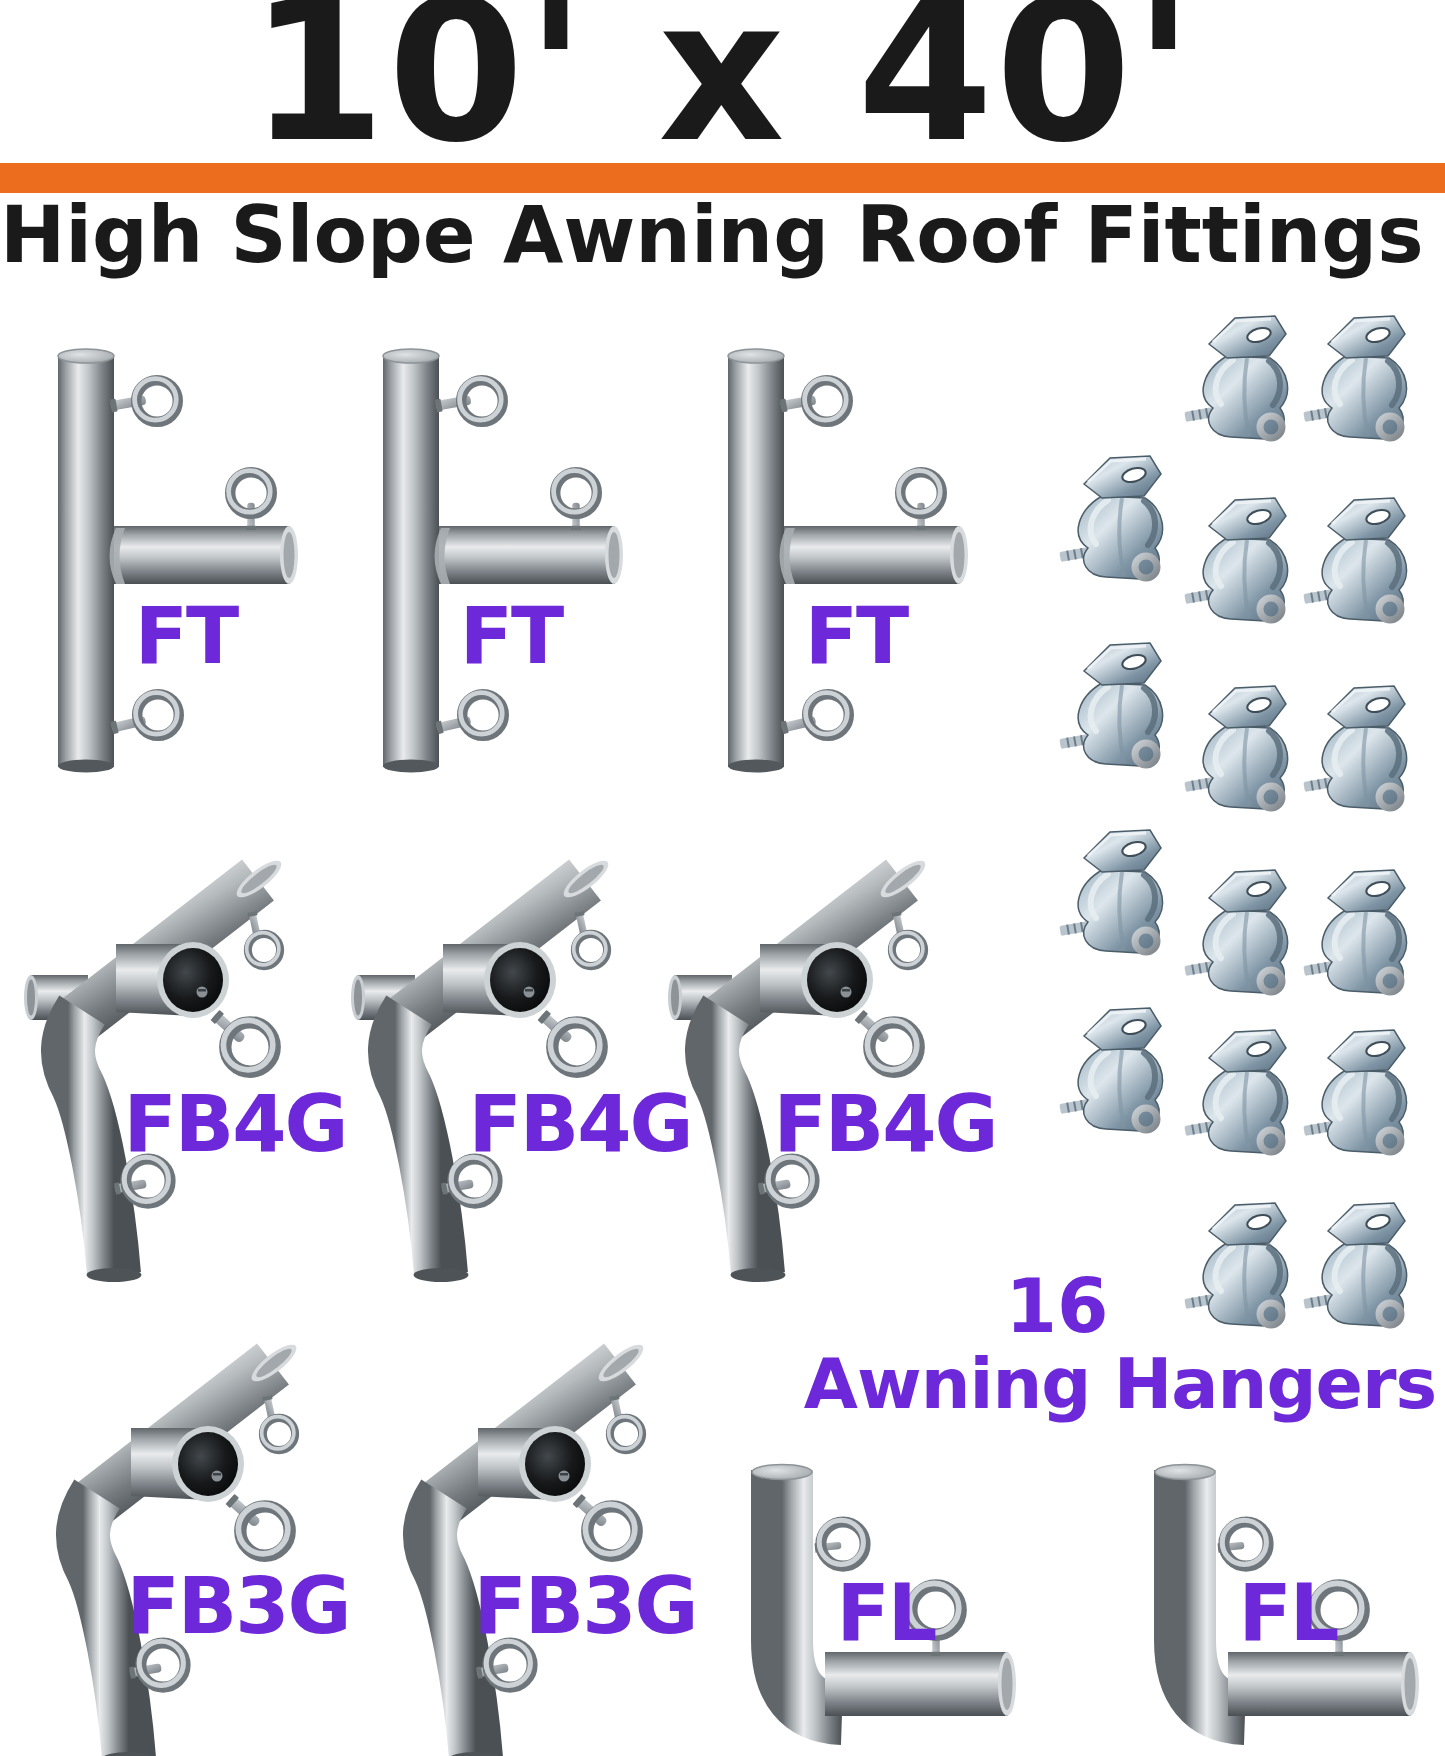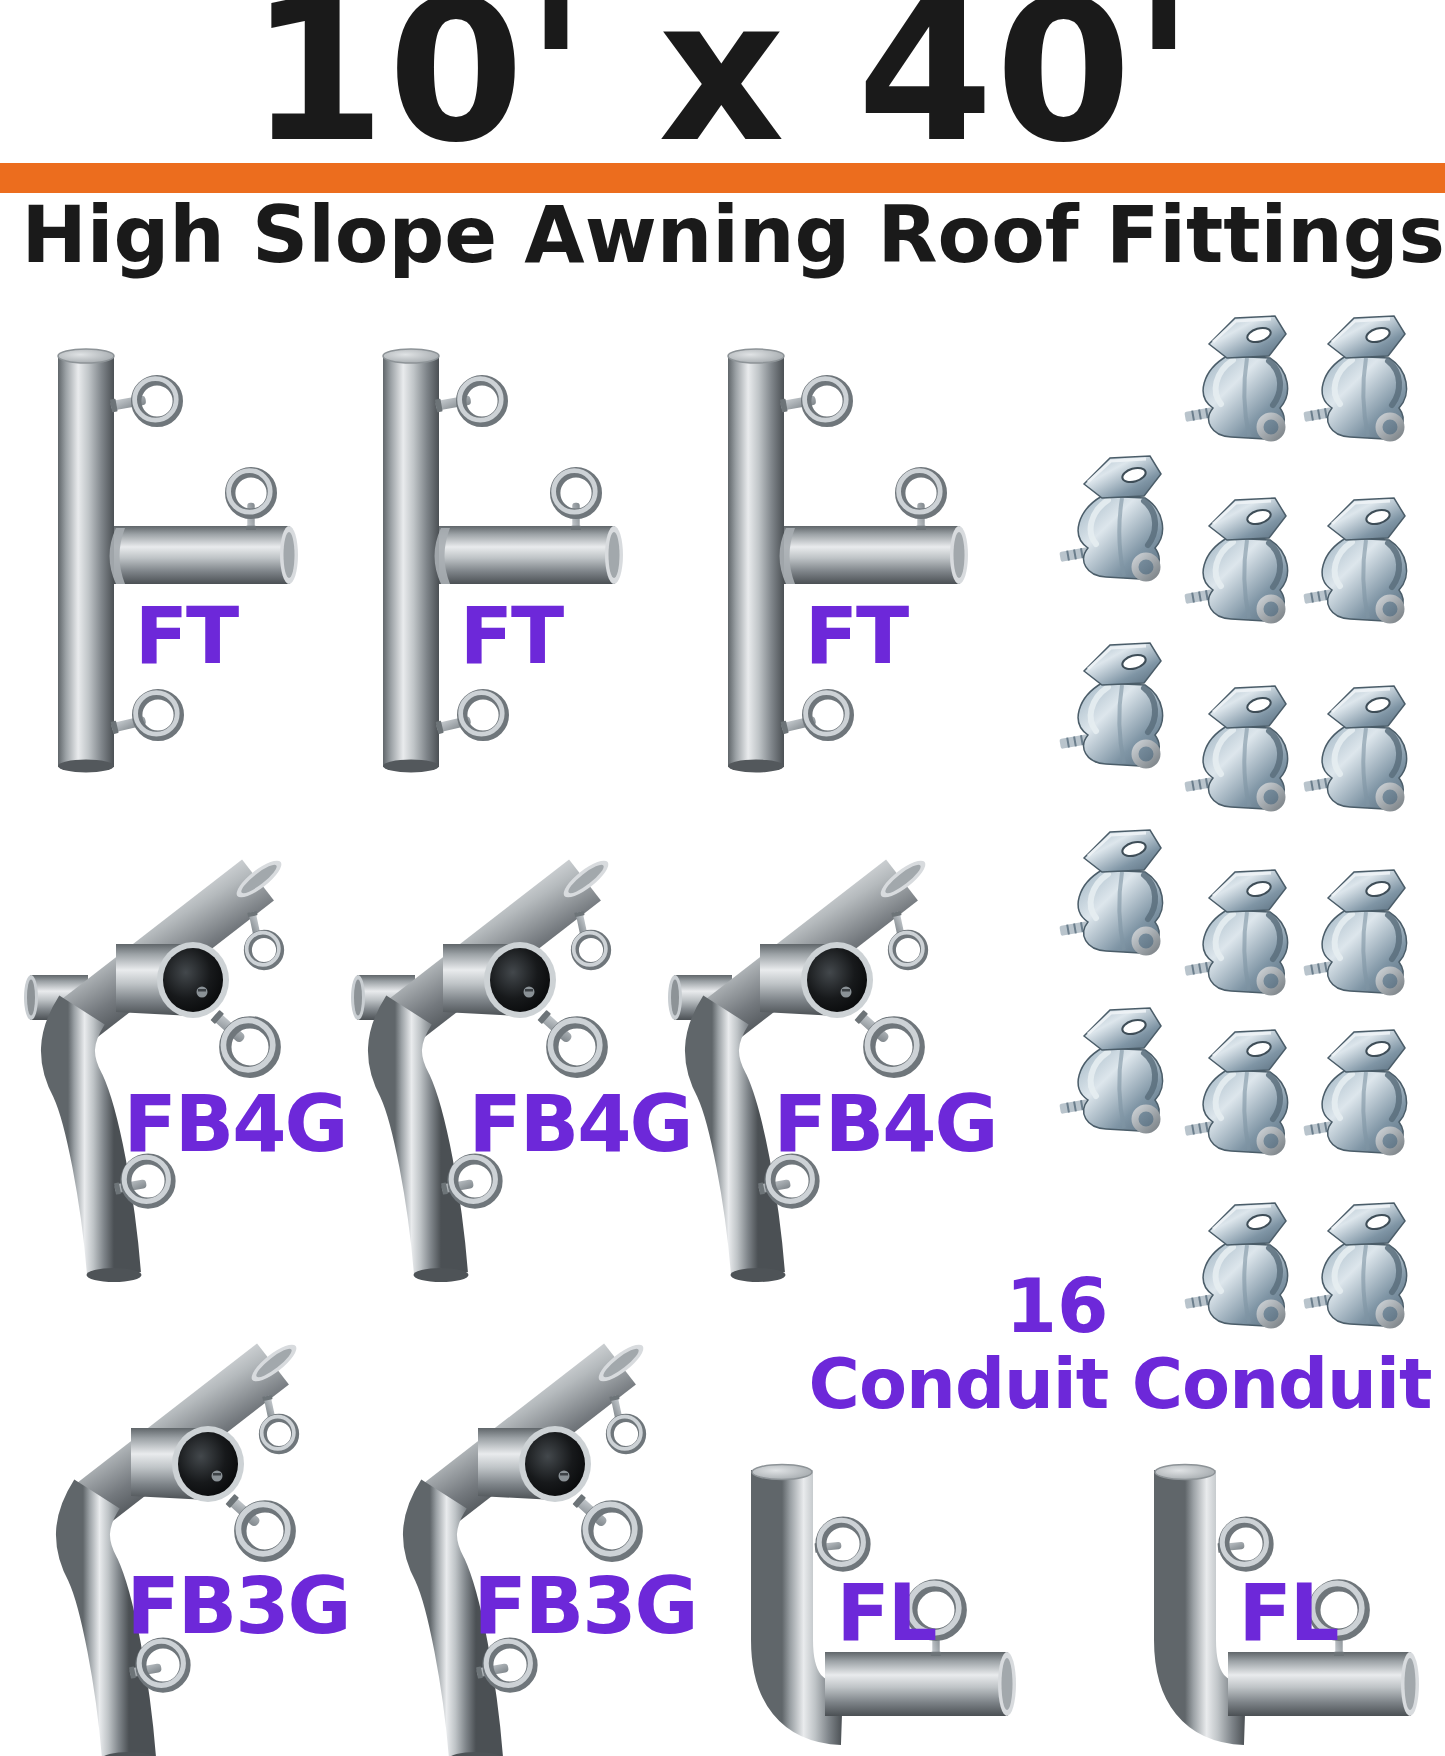--- a/index.html
+++ b/index.html
@@ -8,21 +8,21 @@
     font-family:"DejaVu Sans","Liberation Sans",sans-serif;color:#1a1a1a;
   }
   .size-title{
     position:absolute;left:0;right:0;top:-27px;text-align:center;
     font-size:196px;font-weight:bold;line-height:1;letter-spacing:2px;white-space:nowrap;
   }
   .orange-bar{
     position:absolute;left:0;top:163px;width:100%;height:30px;background:#ec6d1e;
   }
   .subtitle{
-    position:absolute;left:0;right:0;top:196px;text-align:right;
+    position:absolute;left:0;right:0;top:196px;text-align:left;
     font-size:78px;font-weight:bold;line-height:1;letter-spacing:0px;white-space:nowrap;
   }
   .art{position:absolute;left:0;top:0;width:1445px;height:1756px;}
   .plabel{
     position:absolute;transform:translate(-50%,-50%);
     font-weight:bold;color:#6d28d9;white-space:nowrap;line-height:1;
   }
   .code-label{font-size:78px;letter-spacing:-2px;}
   .count-label{font-size:74px;letter-spacing:0;}
   .hangers-label{font-size:70px;letter-spacing:-1px;}
@@ -204,15 +204,15 @@
   <div class="plabel code-label" style="left:580px;top:1124px;">FB4G</div>
   <div class="plabel code-label" style="left:885px;top:1124px;">FB4G</div>
 
   <div class="plabel code-label" style="left:238px;top:1606px;">FB3G</div>
   <div class="plabel code-label" style="left:585px;top:1606px;">FB3G</div>
 
   <div class="plabel code-label" style="left:886px;top:1613px;">FL</div>
   <div class="plabel code-label" style="left:1288px;top:1613px;">FL</div>
 
   <div class="plabel count-label" style="left:1057px;top:1306px;">16</div>
-  <div class="plabel hangers-label" style="left:1120px;top:1384px;">Conduit Conduit</div>
+  <div class="plabel hangers-label" style="left:1120px;top:1384px;">Awning Hangers</div>
 
 </div>
 
 </body></html>

